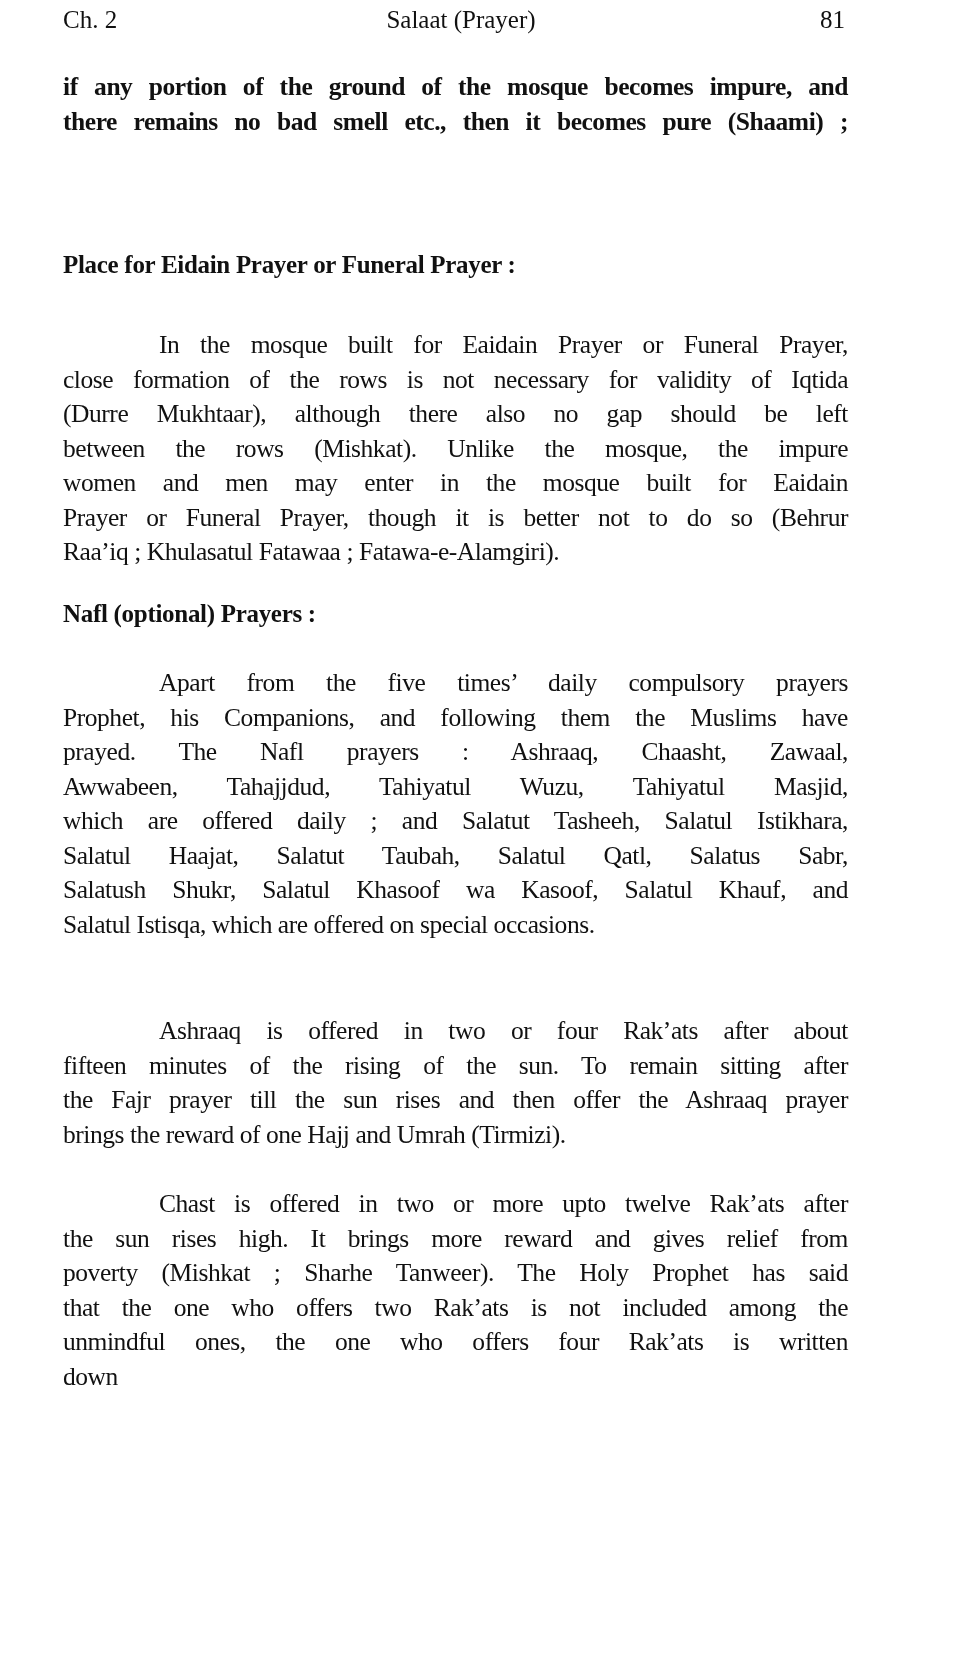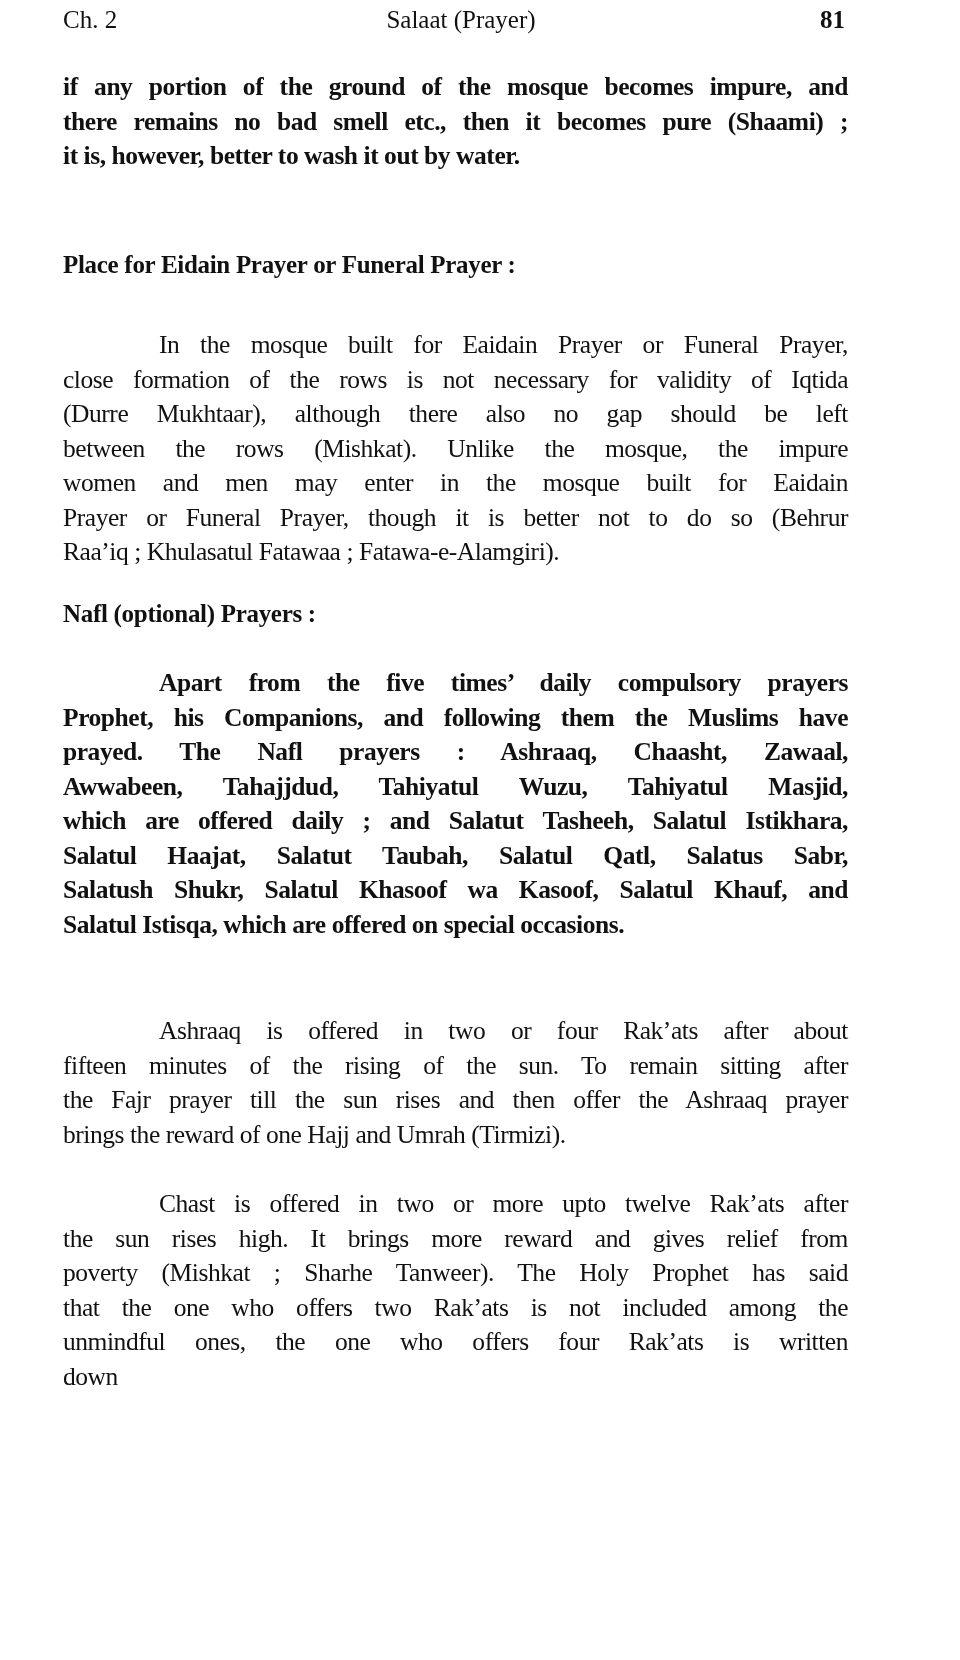--- a/index.html
+++ b/index.html
@@ -8,21 +8,21 @@
       font-family: "Liberation Serif", "DejaVu Serif", serif;
       color: #111111;
     }
     .page { position: absolute; left: 0; top: 0; width: 868px; height: 1660px; }
     .header {
       position: absolute; top: 2px; left: 63px; width: 782px; height: 36px;
       font-size: 25px; line-height: 36px;
     }
     .header .left { position: absolute; left: 0; top: 0; }
     .header .center { position: absolute; left: 0; right: 0; top: 0; text-align: center; padding-left: 14px; }
-    .header .right { position: absolute; right: 0; top: 0; font-weight: bold; }
+    .header .right { position: absolute; right: 0; top: 0; }
     .block { position: absolute; left: 63px; width: 785px; font-size: 25.5px; }
     .line {
       height: 34.5px; line-height: 34.5px; white-space: nowrap;
       text-align: justify; text-align-last: justify;
       letter-spacing: -0.45px;
     }
     .line.last { text-align-last: left; }
     .line.indent { padding-left: 96px; }
     .heading {
       position: absolute; left: 63px; font-size: 25px; font-weight: bold;
@@ -36,38 +36,37 @@
 
   <div class="header">
     <span class="left">Ch. 2</span>
     <span class="center">Salaat (Prayer)</span>
     <span class="right">81</span>
   </div>
 
   <div class="block" style="top:70px;font-weight:bold;">
     <div class="line">if any portion of the ground of the mosque becomes impure, and</div>
     <div class="line">there remains no bad smell etc., then it becomes pure (Shaami) ;</div>
-    <div class="line last">it is, however, better to wash it out by water.</div>
   </div>
 
   <div class="heading" style="top:248px;text-align:right;">Place for Eidain Prayer or Funeral Prayer :</div>
 
   <div class="block" style="top:328px;">
     <div class="line indent">In the mosque built for Eaidain Prayer or Funeral Prayer,</div>
     <div class="line">close formation of the rows is not necessary for validity of Iqtida</div>
     <div class="line">(Durre Mukhtaar), although there also no gap should be left</div>
     <div class="line">between the rows (Mishkat). Unlike the mosque, the impure</div>
     <div class="line">women and men may enter in the mosque built for Eaidain</div>
     <div class="line">Prayer or Funeral Prayer, though it is better not to do so (Behrur</div>
     <div class="line last">Raa’iq ; Khulasatul Fatawaa ; Fatawa-e-Alamgiri).</div>
   </div>
 
   <div class="heading" style="top:597px;">Nafl (optional) Prayers :</div>
 
-  <div class="block" style="top:666px;font-weight:bold;">
+  <div class="block" style="top:666px;">
     <div class="line indent">Apart from the five times’ daily compulsory prayers</div>
     <div class="line">Prophet, his Companions, and following them the Muslims have</div>
     <div class="line">prayed. The Nafl prayers : Ashraaq, Chaasht, Zawaal,</div>
     <div class="line">Awwabeen, Tahajjdud, Tahiyatul Wuzu, Tahiyatul Masjid,</div>
     <div class="line">which are offered daily ; and Salatut Tasheeh, Salatul Istikhara,</div>
     <div class="line">Salatul Haajat, Salatut Taubah, Salatul Qatl, Salatus Sabr,</div>
     <div class="line">Salatush Shukr, Salatul Khasoof wa  Kasoof, Salatul Khauf, and</div>
     <div class="line last">Salatul Istisqa, which are offered on special occasions.</div>
   </div>
 

